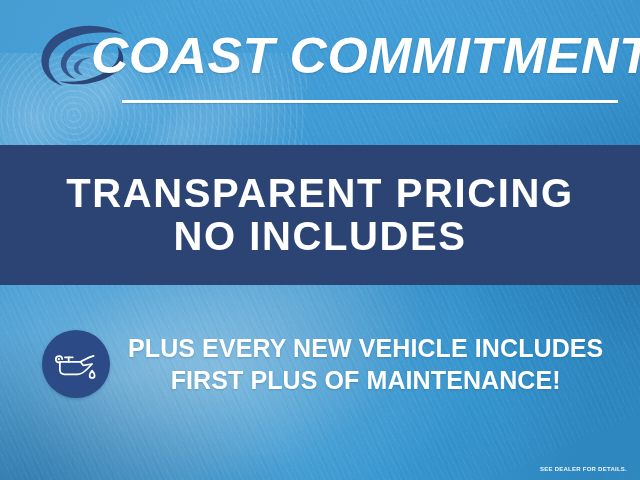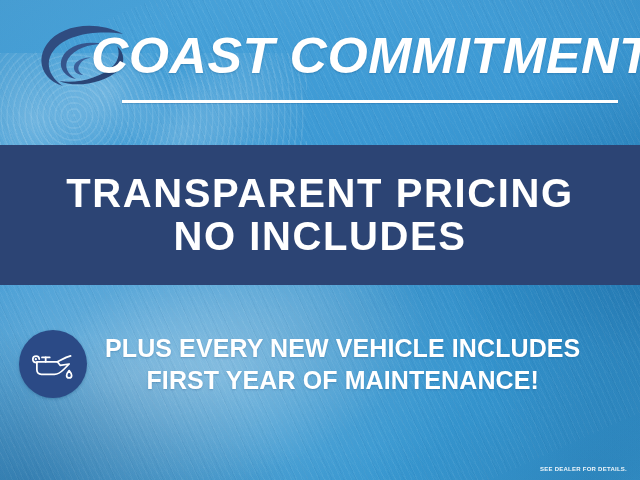--- a/index.html
+++ b/index.html
@@ -204,21 +204,21 @@
   
   .offer {
     position: absolute;
     left: 0;
     top: 318px;
     width: 640px;
     height: 92px;
     display: flex;
     align-items: center;
     justify-content: flex-start;
-    padding-left: 19px;
+    padding-left: 42px;
     box-sizing: border-box;
   }
 
   .offer-badge {
     flex: 0 0 auto;
     width: 68px;
     height: 68px;
     border-radius: 50%;
     background: #2b4a86;
     display: flex;
@@ -306,19 +306,19 @@
         <path d="M15 14 L25.5 14"></path>
 
         <path d="M8 21 C4.5 21 2.5 19 2.5 16.5 C2.5 14 4.5 12.2 7 12.2 C9.4 12.2 11.2 14 11.2 16.2"></path>
         <circle cx="6.6" cy="16.4" r="1.5" fill="#ffffff" stroke="none"></circle>
 
         <path d="M52 32 C52 32 48.6 36 48.6 38.6 C48.6 40.6 50.1 42 52 42 C53.9 42 55.4 40.6 55.4 38.6 C55.4 36 52 32 52 32 Z"></path>
       </svg>
     </div>
     <div class="offer-text">
       <div>PLUS EVERY NEW VEHICLE INCLUDES</div>
-      <div>FIRST YEAR OF MAINTENANCE!</div>
+      <div>FIRST PLUS OF MAINTENANCE!</div>
     </div>
   </div>
 
   <div class="disclaimer">SEE DEALER FOR DETAILS.</div>
 
 </div>
 
 </body></html>

